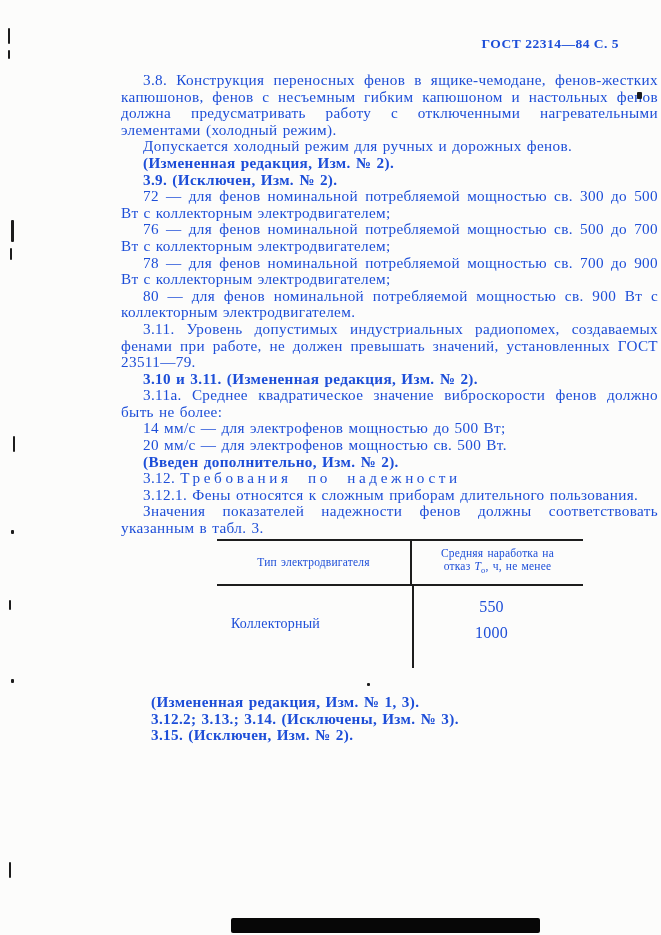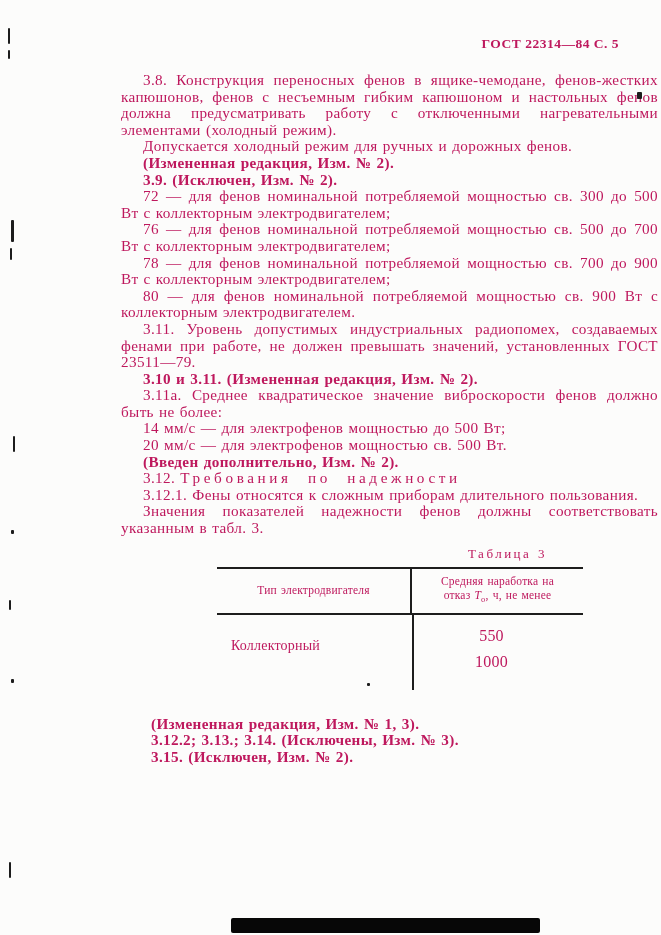--- a/index.html
+++ b/index.html
@@ -3,21 +3,21 @@
 <meta charset="utf-8">
 <style>
   html, body { margin: 0; padding: 0; background: #ffffff; }
   .page {
     position: relative;
     width: 661px;
     height: 935px;
     background: #fcfcfb;
     overflow: hidden;
     font-family: "Liberation Serif", "DejaVu Serif", serif;
-    color: #be185d;
+    color: #1d4ed8;
   }
   .doc-header {
     position: absolute;
     top: 36px;
     right: 42px;
     font-size: 13.5px;
     font-weight: 700;
     letter-spacing: 0.5px;
     white-space: nowrap;
   }
@@ -65,21 +65,21 @@
     display: flex; flex-direction: column; justify-content: center;
     text-align: center;
     font-size: 11.5px; line-height: 13.5px;
     padding: 6px 15px;
   }
   .t-h2 sub { font-size: 8.5px; }
   .t-body { display: flex; }
   .t-bc1 {
     width: 181px;
     border-right: 2px solid #1d1d1d;
-    padding: 23px 0 26px 14px;
+    padding: 30px 0 26px 14px;
   }
   .t-bc1 > div { height: 26px; font-size: 14px; }
   .t-bc2 { flex: 1; padding: 13px 14px 0 0; text-align: center; }
   .t-bc2 > div { height: 26px; font-size: 16px; }
   .closing { margin-top: 26px; }
   .closing .para { text-indent: 30px; }
   .art { position: absolute; background: #1c1c1c; border-radius: 1px; }
   .scan-bar {
     position: absolute;
     left: 231px; top: 918px;
@@ -110,23 +110,20 @@
         <p class="para"><span class="b">3.10 и 3.11. (Измененная редакция, Изм. № 2).</span></p>
         <p class="para"><span>3.11а. Среднее квадратическое значение виброскорости фенов должно быть не более:</span></p>
         <p class="para"><span>14 мм/с — для электрофенов мощностью до 500 Вт;</span></p>
         <p class="para"><span>20 мм/с — для электрофенов мощностью св. 500 Вт.</span></p>
         <p class="para"><span class="b">(Введен дополнительно, Изм. № 2).</span></p>
         <p class="para"><span>3.12. </span><span class="sp">Требования по надежности</span></p>
         <p class="para"><span>3.12.1. Фены относятся к сложным приборам длительного пользования.</span></p>
         <p class="para"><span>Значения показателей надежности фенов должны соответствовать указанным в табл. 3.</span></p>
       </div>
 
-    <div class="tbl-label">
-      <span class="sp2">Таблица 3</span>
-    </div>
 
     <div class="tbl">
       <div class="t-head">
         <div class="t-h1">
           <span>Тип электродвигателя</span>
         </div>
         <div class="t-h2">
           <div>Средняя наработка на</div>
           <div><span>отказ </span><i>Т</i><sub>о</sub><span>, ч, не менее</span></div>
         </div>

